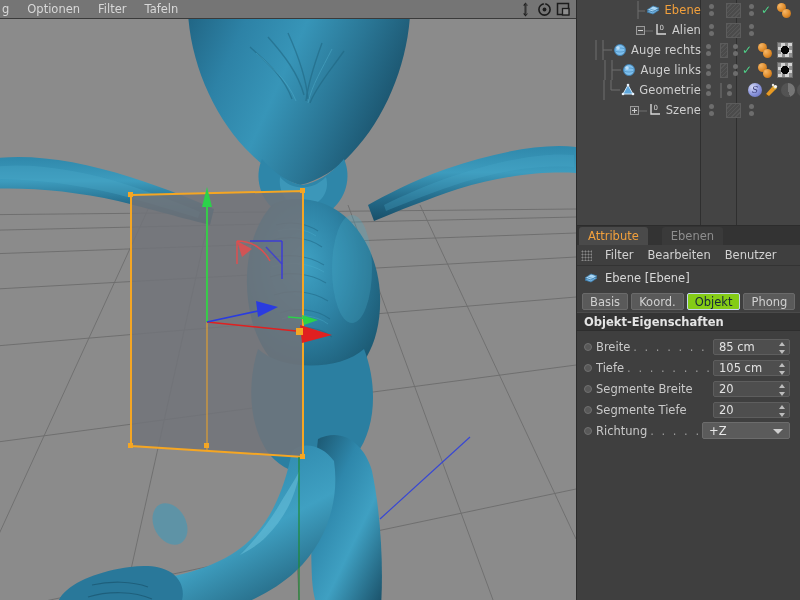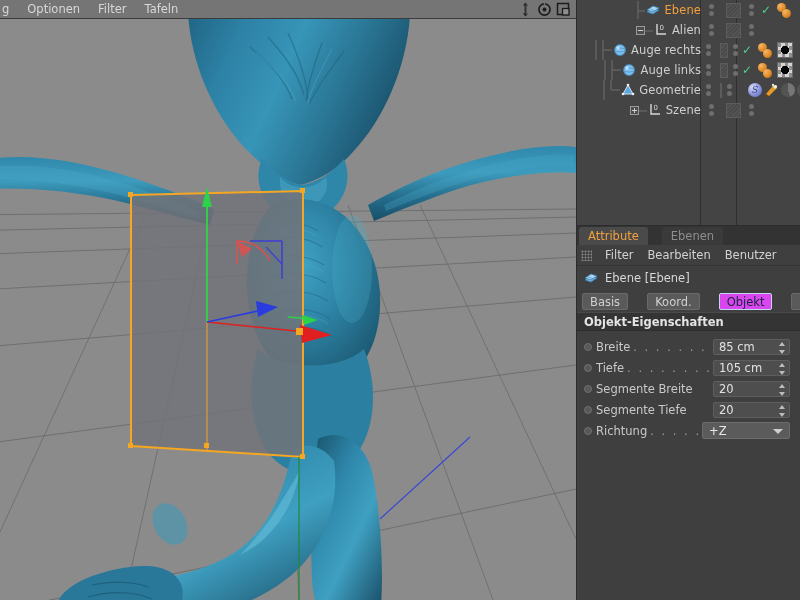--- a/index.html
+++ b/index.html
@@ -159,29 +159,29 @@
     background-size: 3px 3px; opacity: .8;
   }
   .menurow .mi2 { color: #d2d2d2; font-size: 11.5px; padding: 0 7px; }
   .objhead {
     height: 24px; display: flex; align-items: center; padding-left: 6px;
     background: #3f3f3f;
   }
   .objhead .t { color: #d8d8d8; font-size: 11.5px; margin-left: 6px; }
   .subtabs {
     height: 22px; display: flex; align-items: center; padding-left: 5px;
-    gap: 19px; background: #3f3f3f;
+    gap: 3px; background: #3f3f3f;
   }
   .stab {
     height: 17px; line-height: 17px; padding: 0 7px; font-size: 11.5px;
     color: #d0d0d0; background: #5a5a5a; border: 1px solid #6a6a6a;
     border-radius: 2px;
   }
   .stab.active {
-    background: #d946ef; color: #16263c; border-color: #c4d6ef;
+    background: #84cc16; color: #16263c; border-color: #c4d6ef;
   }
   .secthead {
     height: 19px; background: #343434; display: flex; align-items: center;
     padding-left: 7px; color: #e4e4e4; font-size: 11.5px; font-weight: bold;
     border-top: 1px solid #4a4a4a; border-bottom: 1px solid #2e2e2e;
   }
   .props { padding: 5px 0 0 0; }
   .prow {
     height: 21px; display: flex; align-items: center; padding-left: 7px;
   }

